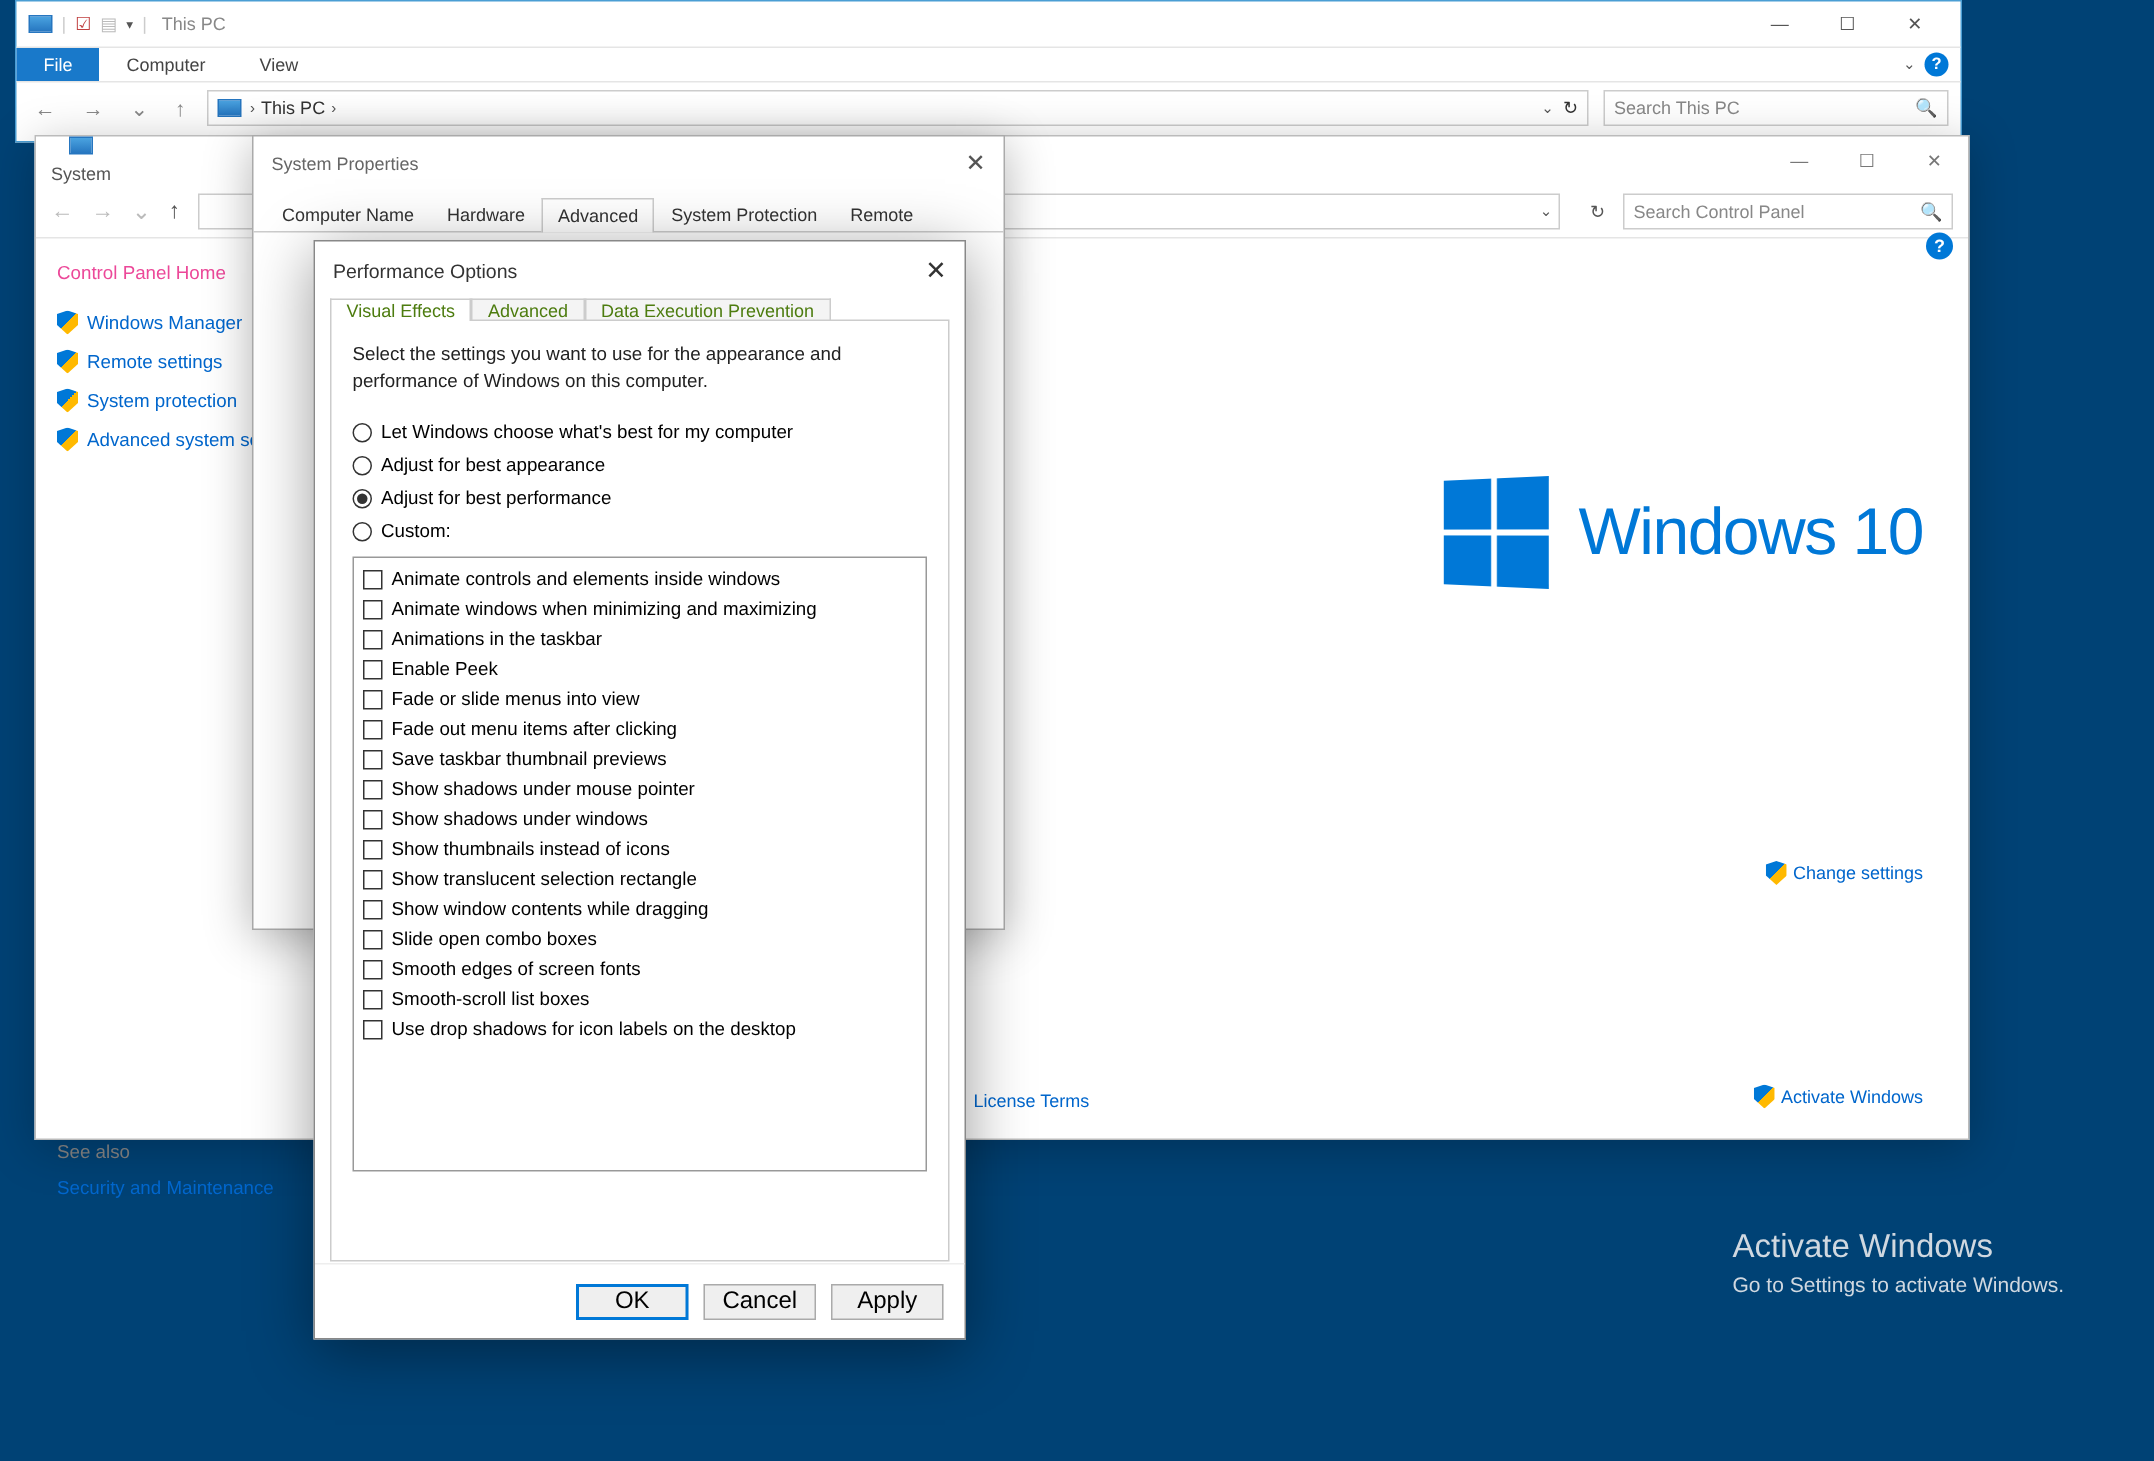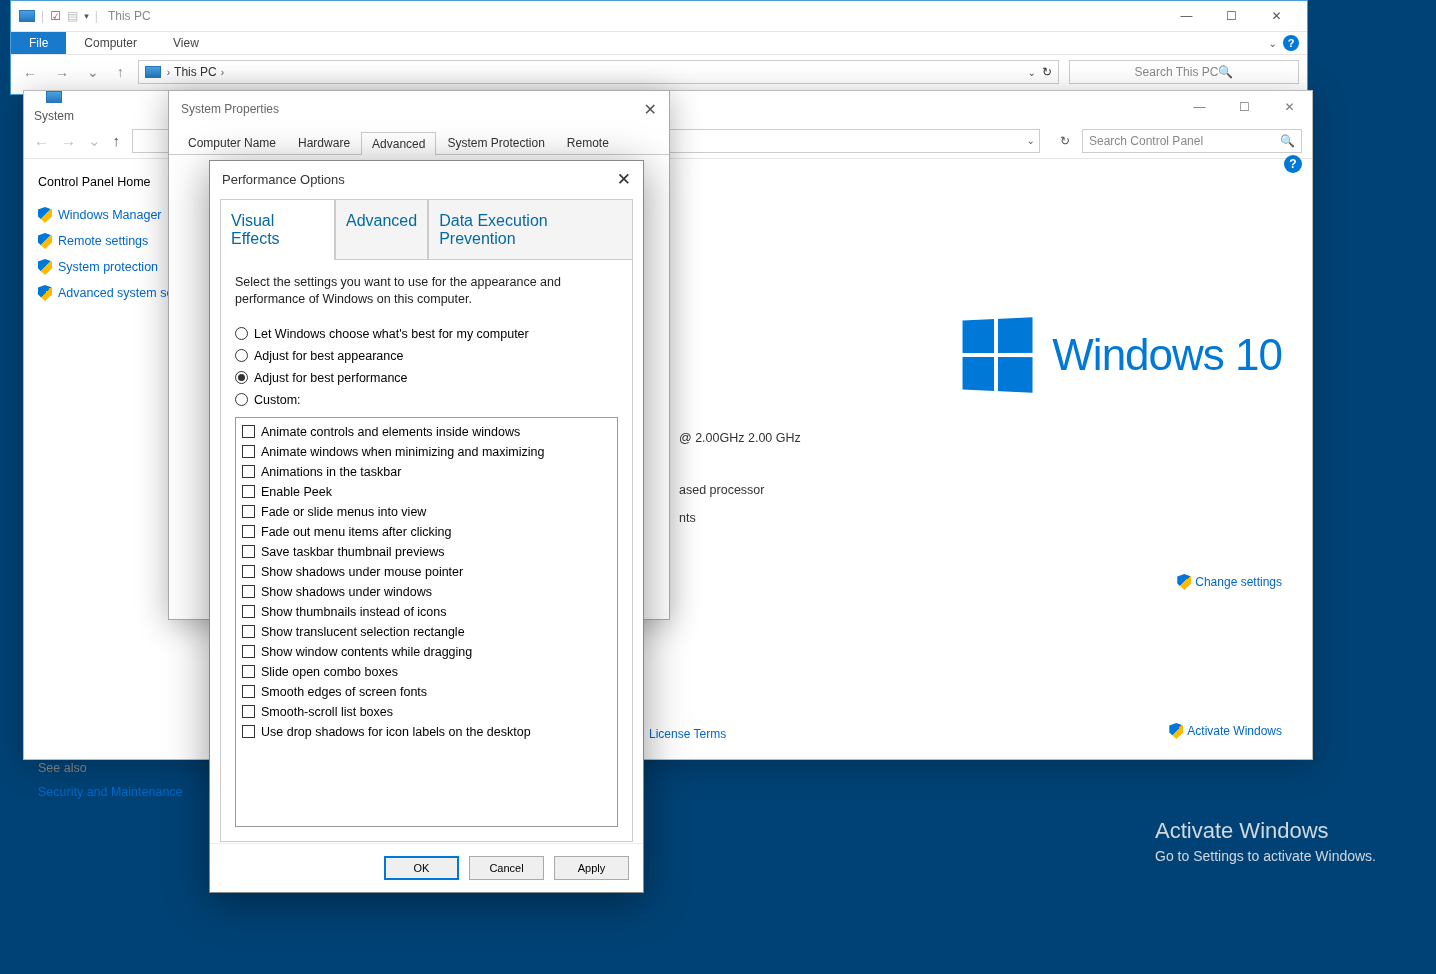--- a/index.html
+++ b/index.html
@@ -12,36 +12,36 @@
 .explorer-titlebar .title-text { margin-left: 10px; color: #888; }
 .explorer-titlebar .winctrl { margin-left: auto; display: flex; gap: 0; }
 .explorer-titlebar .winctrl span { width: 45px; height: 28px; display: flex; align-items: center; justify-content: center; color: #555; }
 .explorer-ribbon { height: 24px; border-top: 1px solid #e5e5e5; border-bottom: 1px solid #e5e5e5; display: flex; align-items: stretch; }
 .explorer-ribbon .file-tab { background: #1979ca; color: #fff; padding: 0 18px; display: flex; align-items: center; }
 .explorer-ribbon .rtab { padding: 0 18px; display: flex; align-items: center; color: #444; }
 .explorer-ribbon .ribbon-right { margin-left: auto; display: flex; align-items: center; padding-right: 8px; gap: 6px; }
 .explorer-nav { height: 34px; display: flex; align-items: center; padding: 2px 8px; gap: 10px; }
 .explorer-nav .navbtn { color: #888; font-size: 14px; padding: 2px 4px; }
 .explorer-nav .addrbar { flex: 1; border: 1px solid #ccc; height: 24px; display: flex; align-items: center; padding: 0 6px; color: #333; }
-.explorer-nav .searchbox { width: 230px; border: 1px solid #ccc; height: 24px; display: flex; align-items: center; padding: 0 6px; color: #888; justify-content: center; }
+.explorer-nav .searchbox { width: 230px; border: 1px solid #ccc; height: 24px; display: flex; align-items: center; padding: 0 6px; color: #888; justify-content: space-between; }
 
 
 .system-window { position: absolute; left: 23px; top: 90px; width: 1290px; height: 670px; background: #fff; border: 1px solid #bbb; box-shadow: 0 5px 30px rgba(0,0,0,.25); }
 .system-titlebar { height: 32px; display: flex; align-items: center; padding-left: 10px; }
 .system-titlebar .title { color: #555; display: flex; align-items: center; gap: 6px; flex-direction: column; }
 .system-titlebar .winctrl { margin-left: auto; display: flex; }
 .system-titlebar .winctrl span { width: 45px; height: 30px; display: flex; align-items: center; justify-content: center; color: #777; }
 .system-nav { height: 36px; border-bottom: 1px solid #e5e5e5; display: flex; align-items: center; padding: 0 10px; gap: 12px; }
 .system-nav .navbtn { color: #bbb; font-size: 15px; }
 .system-nav .addrbar { flex: 1; border: 1px solid #ccc; height: 24px; margin-right: 8px; display:flex; align-items:center; justify-content:flex-end; padding:0 4px; color:#555;}
 .system-nav .refbtn { color: #555; }
 .system-nav .searchbox { width: 220px; border: 1px solid #ccc; height: 24px; display: flex; align-items: center; justify-content: space-between; padding: 0 6px; color: #888; }
 .system-body { display: flex; height: calc(100% - 68px); position: relative; }
 .system-sidebar { width: 195px; padding: 16px 14px; font-size: 12.5px; }
-.system-sidebar .cphome { color: #000000; margin-bottom: 18px; }
+.system-sidebar .cphome { color: #ec4899; margin-bottom: 18px; }
 .system-sidebar .sideitem { display: flex; align-items: center; gap: 6px; margin-bottom: 10px; color: #0066cc; }
 .system-sidebar .seealso { color: #777; margin-top: 460px; margin-bottom: 10px; }
 .system-main { flex: 1; position: relative; padding: 10px 20px; }
 .win10-logo { position: absolute; right: 30px; top: 160px; display: flex; align-items: center; gap: 20px; }
 .win10-logo .tiles { width: 72px; height: 72px; display: grid; grid-template-columns: 1fr 1fr; grid-template-rows: 1fr 1fr; gap: 4px; transform: perspective(200px) rotateY(-14deg); }
 .win10-logo .tiles div { background: #0078d7; }
 .win10-logo .txt { font-size: 44px; font-weight: 300; color: #0078d7; letter-spacing: -1px; }
 .sysinfo { position: absolute; left: 460px; top: 265px; color: #333; font-size: 12.5px; line-height: 28px; }
 .changesettings { position: absolute; right: 30px; top: 415px; color: #0066cc; display: flex; align-items: center; gap: 4px; }
 .licenselink { position: absolute; left: 430px; top: 568px; color: #0066cc; }
@@ -57,32 +57,32 @@
 .sysprop-title .close { margin-left: auto; font-size: 16px; color: #555; }
 .sysprop-tabs { display: flex; border-bottom: 1px solid #ccc; padding: 0 8px; margin-top: 4px; }
 .sysprop-tabs .tab { padding: 4px 10px; border: 1px solid transparent; border-bottom: none; color: #333; font-size: 12px; }
 .sysprop-tabs .tab.active { border-color: #ccc; background: #fff; position: relative; top: 1px; }
 
 
 .perfopt { position: absolute; left: 209px; top: 160px; width: 435px; height: 733px; background: #fff; border: 1px solid #888; box-shadow: 0 8px 40px rgba(0,0,0,.4); display: flex; flex-direction: column; }
 .perfopt-title { height: 38px; display: flex; align-items: center; padding: 0 12px; font-size: 13px; color: #333; }
 .perfopt-title .close { margin-left: auto; font-size: 17px; }
 .perfopt-tabs { display: flex; padding: 0 10px; }
-.perfopt-tabs .tab { padding: 12px 10px; border: 1px solid #ccc; border-bottom: none; font-size: 16px; color: #0369a1; background:#f4f4f4; }
+.perfopt-tabs .tab { padding: 0 10px; border: 1px solid #ccc; border-bottom: none; font-size: 12px; color: #4d7c0f; background:#f4f4f4; }
 .perfopt-tabs .tab.active { background: #fff; position: relative; z-index: 2; }
 .perfopt-body { border: 1px solid #ccc; margin: 0 10px; flex: 1; padding: 14px; position: relative; top: -1px; }
 .perfopt-body .desc { font-size: 12.5px; color: #222; margin-bottom: 18px; line-height: 1.4; }
 .radio-row { display: flex; align-items: center; gap: 6px; margin-bottom: 8px; font-size: 12.5px; }
 .radio { width: 13px; height: 13px; border: 1px solid #333; border-radius: 50%; display: inline-flex; align-items: center; justify-content: center; }
 .radio.checked::after { content: ""; width: 7px; height: 7px; background: #333; border-radius: 50%; }
 .checklist { border: 1px solid #999; margin-top: 10px; padding: 4px 6px; height: 410px; overflow: hidden; }
 .check-row { display: flex; align-items: center; gap: 6px; font-size: 12.5px; line-height: 20px; }
 .cbox { width: 13px; height: 13px; border: 1.5px solid #333; flex-shrink: 0; }
 .perfopt-footer { height: 50px; display: flex; align-items: center; justify-content: flex-end; gap: 10px; padding: 0 14px; border-top: 1px solid #eee; }
-.perfopt-footer button { width: 75px; height: 24px; border: 1px solid #aaa; background: #efefef; font-size: 11px; }
+.perfopt-footer button { width: 75px; height: 24px; border: 1px solid #aaa; background: #efefef; font-size: 16px; }
 .perfopt-footer button.primary { border: 2px solid #0078d7; }
 
 
 .watermark { position: absolute; right: 60px; bottom: 110px; color: #d0d8e0; text-align: left; }
 .watermark .l1 { font-size: 22px; font-weight: 400; }
 .watermark .l2 { font-size: 14px; margin-top: 4px; }
 
 .pc-icon{ width:16px; height:12px; background:linear-gradient(#4aa3e0,#2676c0); border:1px solid #2676c0; display:inline-block; position:relative;}
 .chev{ font-size:10px; color:#555;}
 .help-circle{ width:16px; height:16px; border-radius:50%; background:#0078d7; color:#fff; display:inline-flex; align-items:center; justify-content:center; font-size:11px; font-weight:bold;}
@@ -188,25 +188,20 @@
     <div class="system-main">
       <div class="win10-logo">
         <div class="tiles">
             <div></div>
             <div></div>
             <div></div>
             <div></div>
           </div>
         <div class="txt">Windows 10</div>
       </div>
-      <div class="sysinfo">
-        <div>@ 2.00GHz   2.00 GHz</div>
-        <div style="margin-top:24px;">ased processor</div>
-        <div>nts</div>
-      </div>
       <div class="changesettings">
         <span class="shield"></span>
         <span>Change settings</span>
       </div>
       <div class="licenselink">License Terms</div>
       <div class="activate-link">
         <span class="shield"></span>
         <span>Activate Windows</span>
       </div>
     </div>

